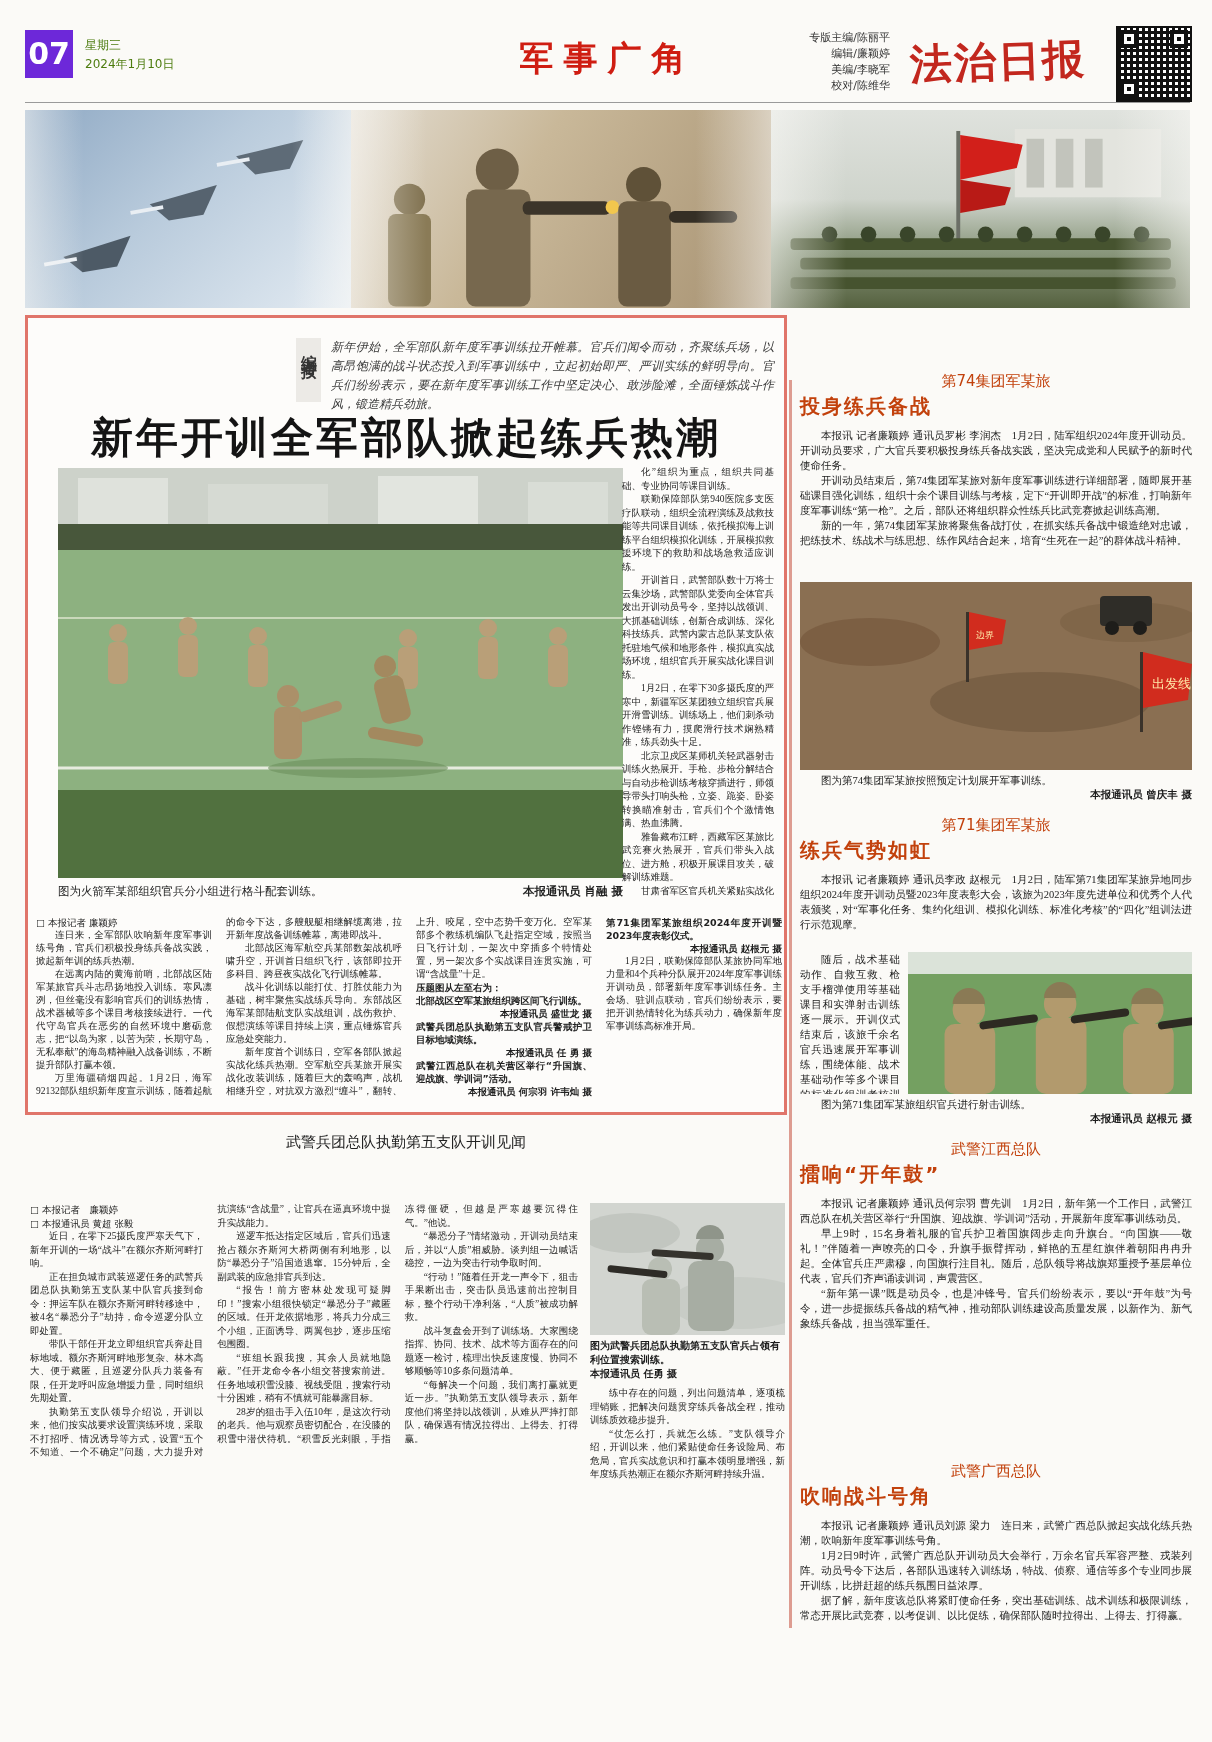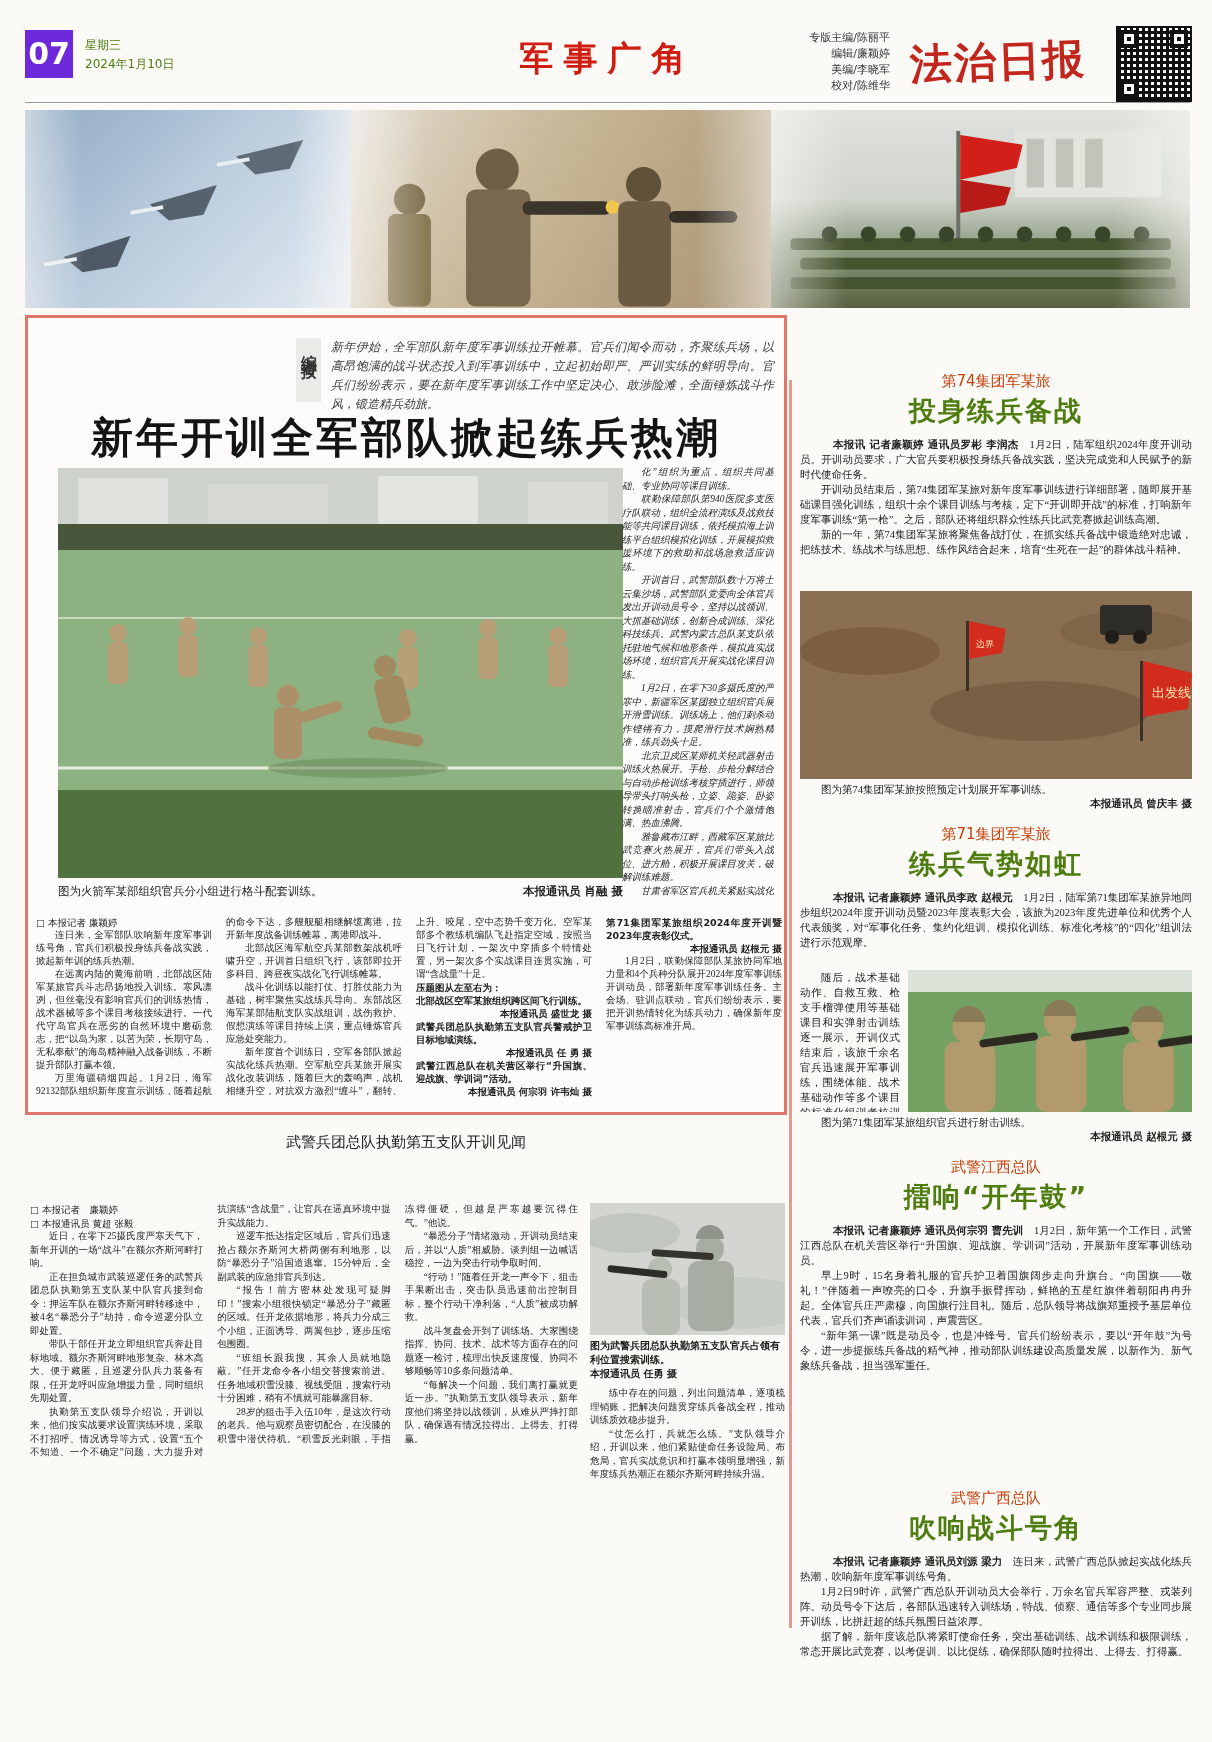--- a/index.html
+++ b/index.html
@@ -41,37 +41,37 @@
   .ednote .txt { font-size:12px; line-height:19px; color:#3a3a3a; text-align:justify; font-style:italic; }
   .mainhead { position:absolute; left:0; top:92px; width:100%; text-align:center;
     font-family:"DejaVu Sans",sans-serif; font-weight:bold; font-size:42px; letter-spacing:3px; color:#141414; }
   .mainphoto { position:absolute; left:30px; top:150px; width:565px; height:410px; overflow:hidden; background:#7da873; }
   .mainphoto svg { width:100%; height:100%; display:block; }
   .maincap { position:absolute; left:30px; top:566px; width:565px; display:flex; justify-content:space-between;
     font-size:11.5px; color:#222; }
   .maincap .credit { font-family:"DejaVu Sans",sans-serif; font-weight:bold; }
   .sidecol { position:absolute; right:10px; top:148px; width:152px; height:432px; overflow:hidden;
     font-size:9.5px; line-height:13.5px; text-align:justify; color:#222; }
-  .sidecol p { text-indent:2em;font-style:italic; }
+  .sidecol p { text-indent:2em; }
   .bodycols { position:absolute; left:8px; top:598px; width:746px; height:192px; overflow:hidden;
     column-count:4; column-gap:14px; font-size:9.5px; line-height:13px; text-align:justify; color:#222; }
   .bodycols p { text-indent:2em; }
   .bodycols p.byline { text-indent:0; font-family:"DejaVu Sans",sans-serif; }
   .bodycols p.bold, .creditblk p { font-family:"DejaVu Sans",sans-serif; font-weight:bold; text-indent:0; }
   .creditblk p.cr { text-align:right; }
   
   .vrule { position:absolute; left:789px; top:380px; width:3px; height:1248px; background:#dd9c91; }
   .sidebar { position:absolute; left:800px; top:372px; width:392px; }
   .art { position:relative; width:100%; }
   .kicker { text-align:center; font-family:"DejaVu Sans",sans-serif; font-size:15px; color:#c2410c; }
-  .headline2 { text-align:center; font-family:"DejaVu Sans",sans-serif; font-weight:bold; font-size:27px; letter-spacing:2px; color:#4d7c0f; margin:2px 0 8px; }
+  .headline2 { text-align:left; font-family:"DejaVu Sans",sans-serif; font-weight:bold; font-size:20px; letter-spacing:2px; color:#c2410c; margin:2px 0 8px; }
   .abody { font-size:10.5px; line-height:15px; text-align:justify; color:#222; overflow:hidden; }
   .abody p { text-indent:2em; }
   .abody p.byl { text-indent:2em; }
-  .abody .lead { font-family:"DejaVu Sans",sans-serif; font-weight:bold;margin-left:12px; }
+  .abody .lead { font-family:"DejaVu Sans",sans-serif; font-weight:normal; }
   .aphoto { width:100%; overflow:hidden; position:relative; margin-top:6px; }
   .aphoto svg { width:100%; height:100%; display:block; }
   .acap { font-size:10.5px; margin-top:4px; }
   .acap .c1 { text-indent:2em; }
   .acap .c2 { text-align:right; font-family:"DejaVu Sans",sans-serif; font-weight:bold; }
   .mediarow { display:flex; gap:8px; margin-top:4px; }
   .mediarow .coltxt { width:100px; font-size:10.5px; line-height:15px; text-align:justify; overflow:hidden; }
   .mediarow .coltxt p { text-indent:2em; }
   .divgap { height:14px; }
   

